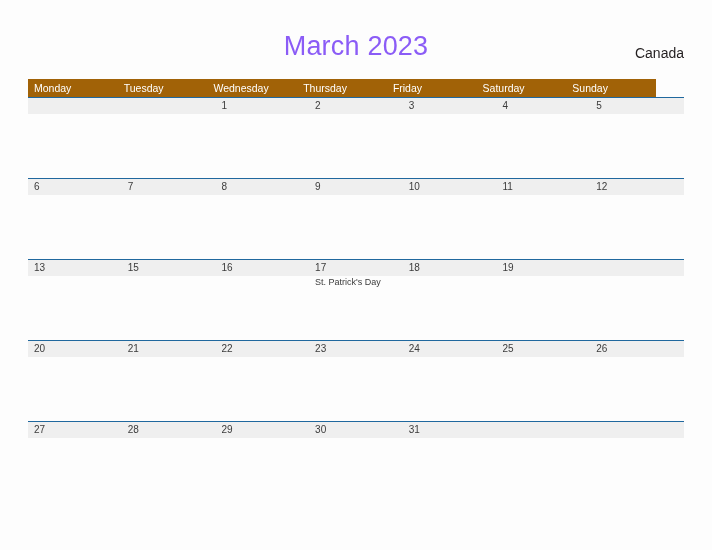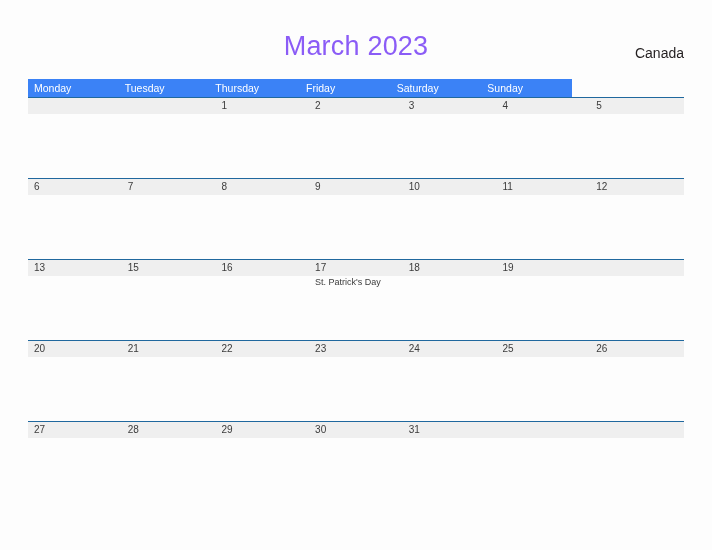--- a/index.html
+++ b/index.html
@@ -107,23 +107,23 @@
   
   .calendar {
     position: absolute;
     left: 28px;
     top: 79px;
     width: 656px;
   }
 
   .weekday-row {
     display: flex;
-    width: 544px;
+    width: 628px;
     height: 18px;
-    background: #3b82f6;
+    background: #a16207;
   }
   .weekday-cell {
     width: 93.71px;
     height: 18px;
     line-height: 18px;
     padding-left: 6px;
     box-sizing: border-box;
     color: #ffffff;
     font-size: 10.5px;
     font-family: "Liberation Sans", sans-serif;
@@ -194,20 +194,21 @@
 
     <div class="region">Canada</div>
 
   </div>
 
   <div class="calendar">
 
     <div class="weekday-row">
       <div class="weekday-cell">Monday</div>
       <div class="weekday-cell">Tuesday</div>
+      <div class="weekday-cell">Wednesday</div>
       <div class="weekday-cell">Thursday</div>
       <div class="weekday-cell">Friday</div>
       <div class="weekday-cell">Saturday</div>
       <div class="weekday-cell">Sunday</div>
     </div>
 
     <div id="weeks-container">
         <div class="week-row">
           <div class="week-band"></div>
           <div class="day-cells">

